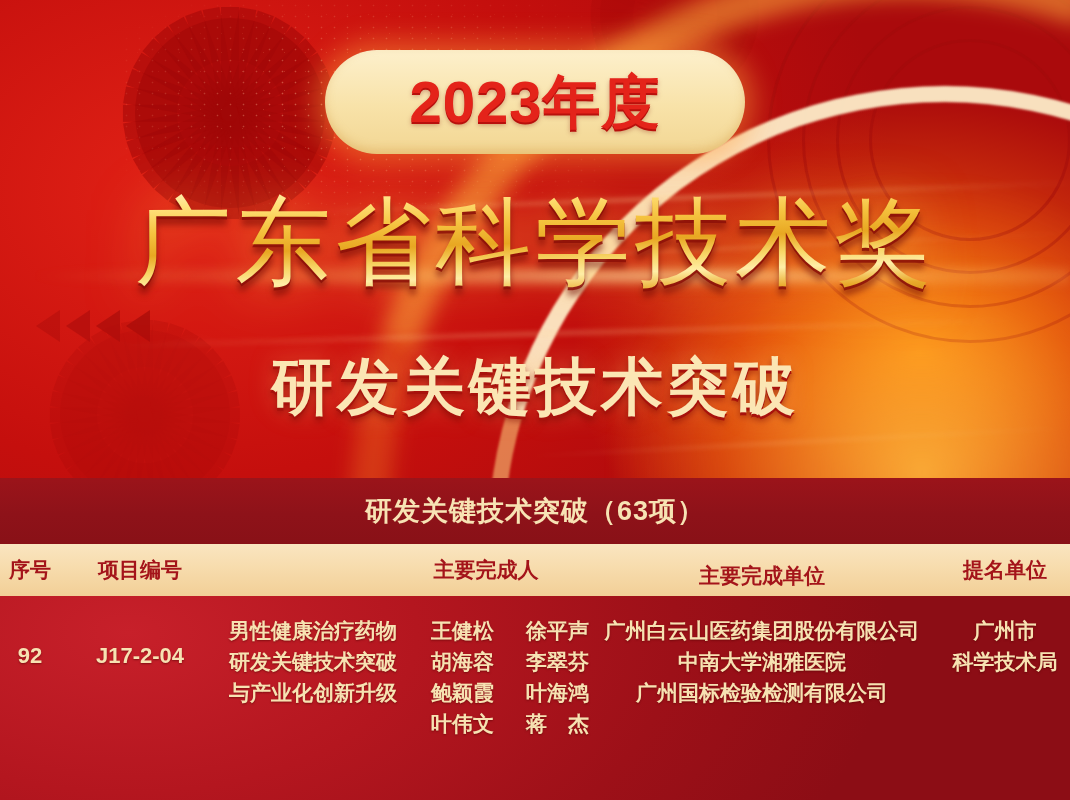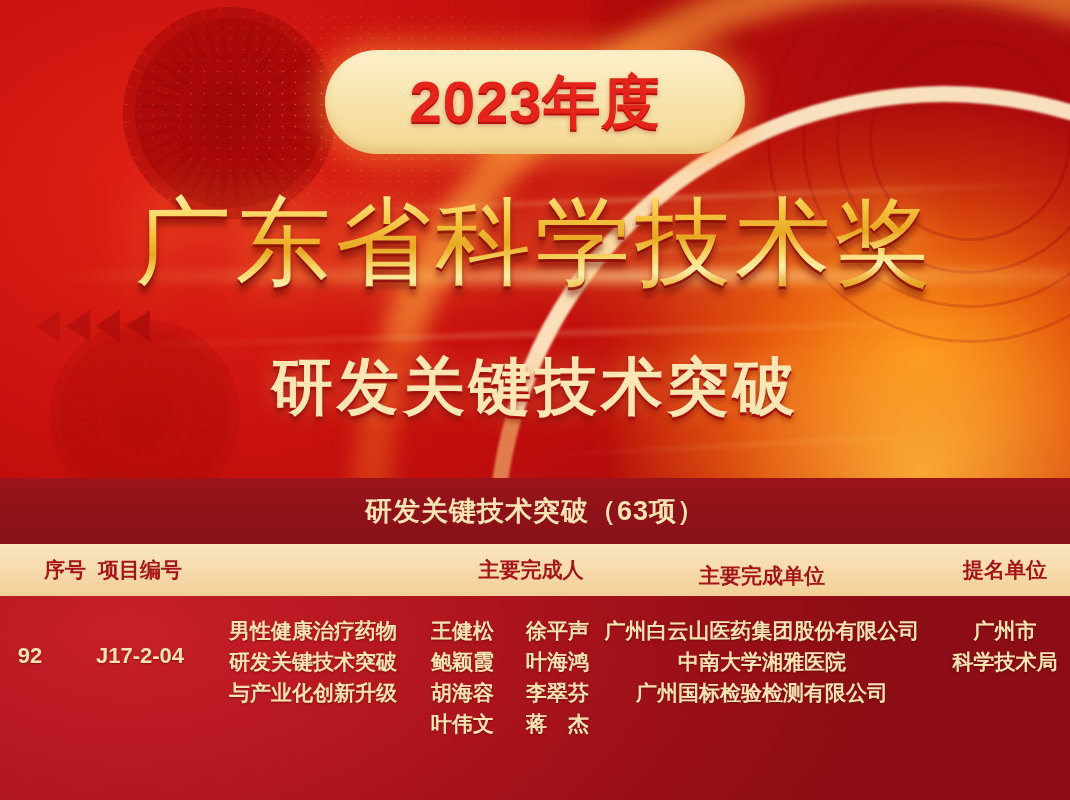--- a/index.html
+++ b/index.html
@@ -415,48 +415,48 @@
     <div class="title-glow"></div>
     <div class="main-title">广东省科学技术奖</div>
     <div class="sub-title">研发关键技术突破</div>
   </div>
 
   <div class="section-band">
     <span class="section-title">研发关键技术突破（63项）</span>
   </div>
 
   <div class="thead" id="thead">
-      <div class="cell" style="left: 0px; width: 60px; padding-left: 35px;">序号</div>
+      <div class="cell" style="left: 0px; width: 60px;">序号</div>
       <div class="cell" style="left: 65px; width: 150px;">项目编号</div>
-      <div class="cell" style="left: 436px; width: 190px; text-align: center;">主要完成人</div>
+      <div class="cell" style="left: 391px; width: 190px; text-align: center;">主要完成人</div>
       <div class="cell" style="left: 597px; width: 330px; margin-top: 6px;">主要完成单位</div>
       <div class="cell" style="left: 935px; width: 140px;">提名单位</div>
     </div>
 
   <div class="tbody" id="tbody">
       <div>
         <div class="cell seq" style="left: 0px; width: 60px; top: 47px;">92</div>
         <div class="cell code" style="left: 65px; width: 150px; top: 47px;">J17-2-04</div>
         <div class="cell multi" style="left: 208px; width: 210px; top: 19px;">
           <span class="line">男性健康治疗药物</span>
           <span class="line">研发关键技术突破</span>
           <span class="line">与产业化创新升级</span>
         </div>
         <div class="cell multi names" style="left: 415px; width: 190px; top: 19px;">
           <span class="line">
             <span class="n">王健松</span>
             <span class="n">徐平声</span>
           </span>
           <span class="line">
+            <span class="n">胡海容</span>
+            <span class="n">李翠芬</span>
+          </span>
+          <span class="line">
             <span class="n">鲍颖霞</span>
             <span class="n">叶海鸿</span>
-          </span>
-          <span class="line">
-            <span class="n">胡海容</span>
-            <span class="n">李翠芬</span>
           </span>
           <span class="line">
             <span class="n">叶伟文</span>
             <span class="n">蒋　杰</span>
           </span>
         </div>
         <div class="cell multi" style="left: 597px; width: 330px; top: 19px;">
           <span class="line">广州白云山医药集团股份有限公司</span>
           <span class="line">中南大学湘雅医院</span>
           <span class="line">广州国标检验检测有限公司</span>

